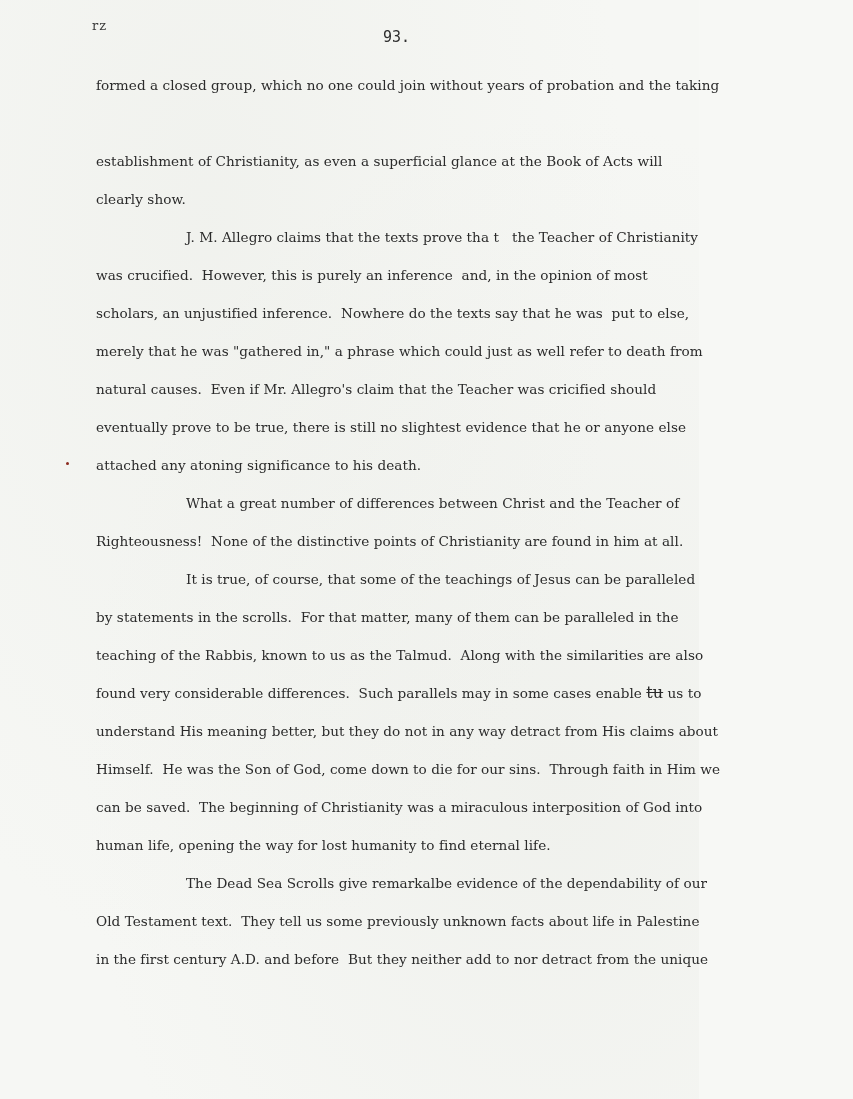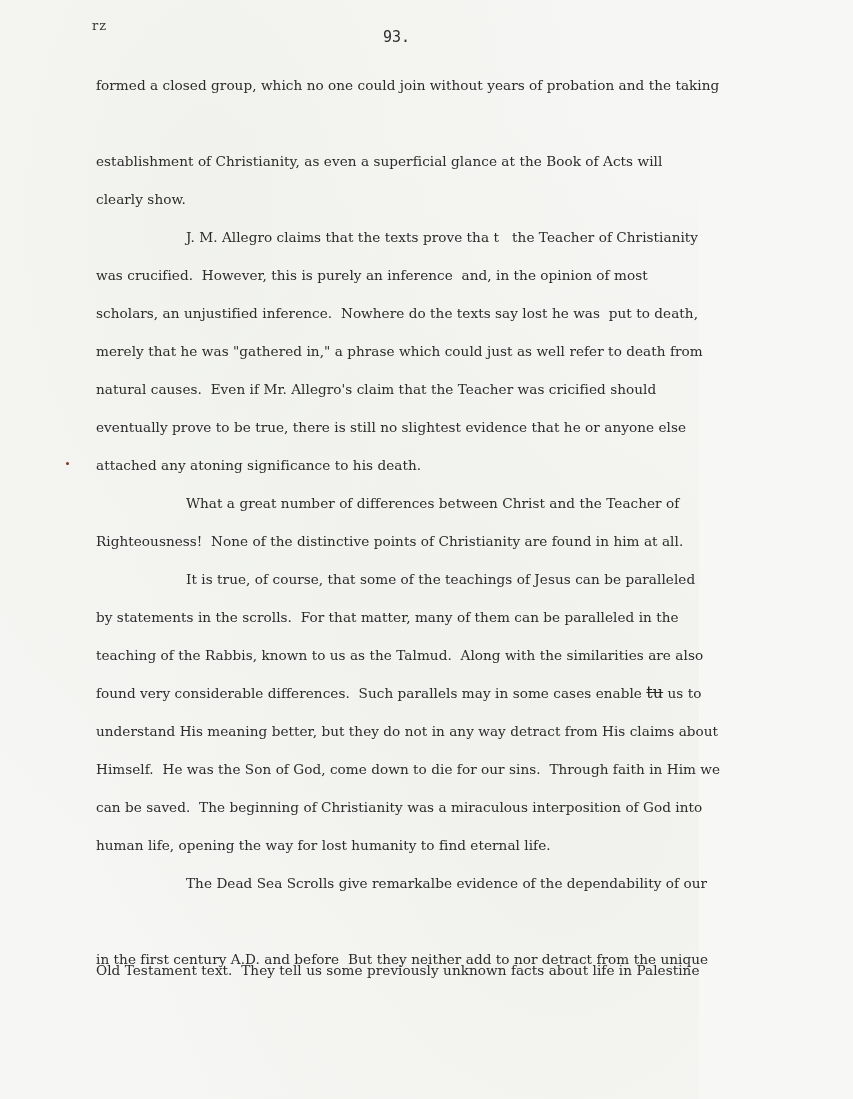--- a/index.html
+++ b/index.html
@@ -70,35 +70,35 @@
 <div class="page">
   <span class="header-left">rz</span>
   <span class="page-number">93.</span>
 
   <div class="line" style="top:76px">formed a closed group, which no one could join without years of probation and the taking</div>
   <div class="line" style="top:152px">establishment of Christianity, as even a superficial glance at the Book of Acts will</div>
   <div class="line" style="top:190px">clearly show.</div>
 
   <div class="line indent" style="top:228px">J. M. Allegro claims that the texts prove tha t   the Teacher of Christianity</div>
   <div class="line" style="top:266px">was crucified.  However, this is purely an inference  and, in the opinion of most</div>
-  <div class="line" style="top:304px">scholars, an unjustified inference.  Nowhere do the texts say lost he was  put to death,</div>
+  <div class="line" style="top:304px">scholars, an unjustified inference.  Nowhere do the texts say that he was  put to else,</div>
   <div class="line" style="top:342px">merely that he was "gathered in," a phrase which could just as well refer to death from</div>
   <div class="line" style="top:380px">natural causes.  Even if Mr. Allegro's claim that the Teacher was cricified should</div>
   <div class="line" style="top:418px">eventually prove to be true, there is still no slightest evidence that he or anyone else</div>
   <div class="line" style="top:456px">attached any atoning significance to his death.</div>
   <span class="stray-mark"></span>
 
   <div class="line indent" style="top:494px">What a great number of differences between Christ and the Teacher of</div>
   <div class="line" style="top:532px">Righteousness!  None of the distinctive points of Christianity are found in him at all.</div>
 
   <div class="line indent" style="top:570px">It is true, of course, that some of the teachings of Jesus can be paralleled</div>
   <div class="line" style="top:608px">by statements in the scrolls.  For that matter, many of them can be paralleled in the</div>
   <div class="line" style="top:646px"><span>teaching of the Rabbis, known to us as the Talmud.  Along with the </span><span class="italic">similarities</span><span> are also</span></div>
   <div class="line" style="top:684px"><span>found very considerable differences.  Such parallels may in some cases enable </span><span class="strike">tu</span><span> us to</span></div>
   <div class="line" style="top:722px">understand His meaning better, but they do not in any way detract from His claims about</div>
   <div class="line" style="top:760px">Himself.  He was the Son of God, come down to die for our sins.  Through faith in Him we</div>
   <div class="line" style="top:798px">can be saved.  The beginning of Christianity was a miraculous interposition of God into</div>
   <div class="line" style="top:836px">human life, opening the way for lost humanity to find eternal life.</div>
 
   <div class="line indent" style="top:874px">The Dead Sea Scrolls give remarkalbe evidence of the dependability of our</div>
-  <div class="line" style="top:961px">Old Testament text.  They tell us some previously unknown facts about life in Palestine</div>
+  <div class="line" style="top:912px">Old Testament text.  They tell us some previously unknown facts about life in Palestine</div>
   <div class="line" style="top:950px">in the first century A.D. and before  But they neither add to nor detract from the unique</div>
 </div>
 
 </body></html>

